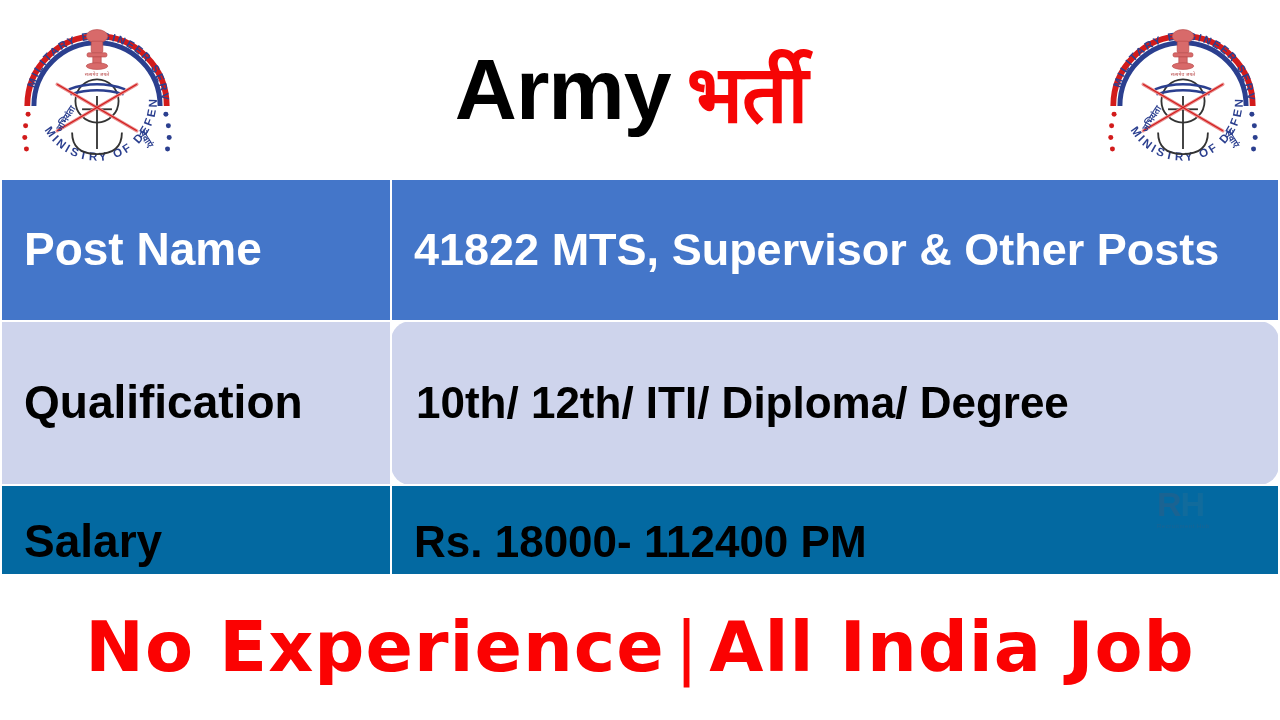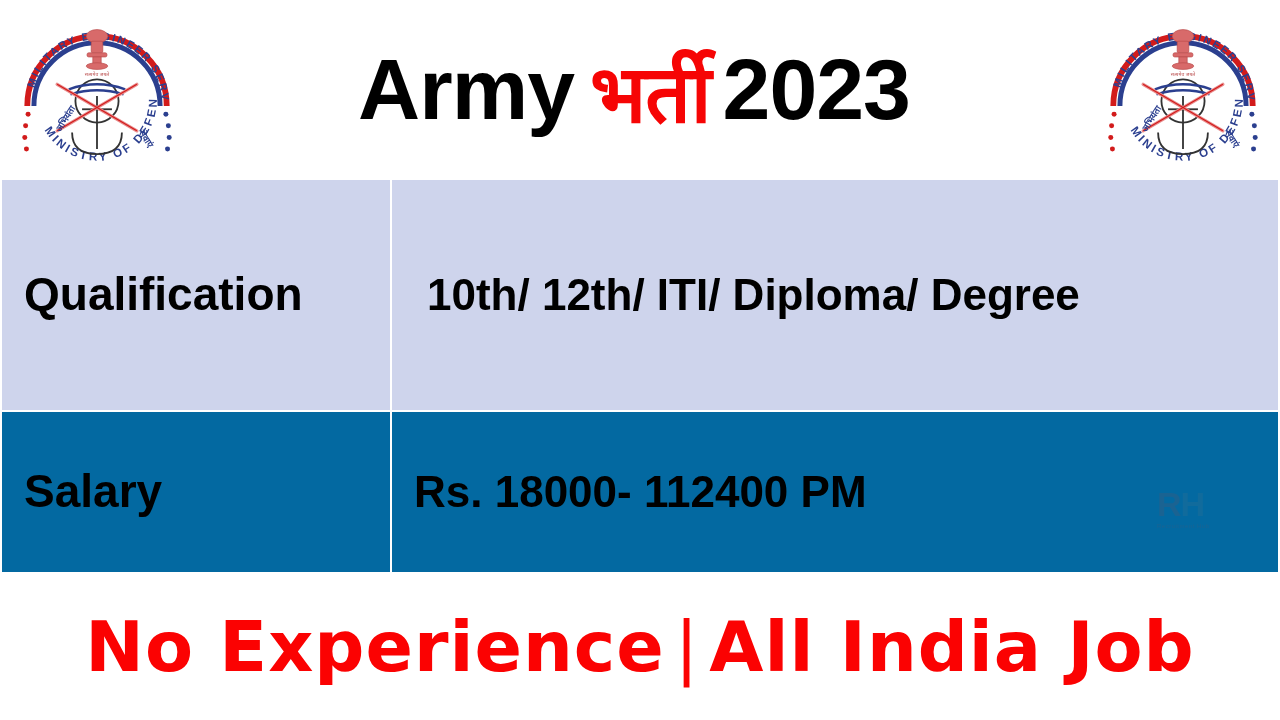--- a/index.html
+++ b/index.html
@@ -65,21 +65,21 @@
     line-height: 1.08;
   }
   .info-table td.label { width: 390px; }
 
   .row-0 td { background: #4476c9; color: #ffffff; height: 142px; }
   .row-0 td.label { font-size: 46px; }
   .row-0 td.value { font-size: 45px; }
 
   .row-1 td { background: #ced4ec; color: #000000; height: 164px; }
   .row-1 td.label { font-size: 46px; }
-  .row-1 td.value { font-size: 44px; white-space: nowrap; padding-left: 35px; }
+  .row-1 td.value { font-size: 44px; white-space: nowrap; padding-left: 24px; border-radius: 20px; }
 
   .row-2 td { background: #0369a1; color: #000000; height: 114px; }
   .row-2 td.label { font-size: 46px; }
   .row-2 td.value { font-size: 44px; position: relative; }
 
   
   .watermark {
     position: absolute;
     left: 1157px; top: 487px;
     width: 56px; height: 48px;
@@ -180,21 +180,20 @@
           <line x1="148" y1="92" x2="52" y2="148"></line>
         </g>
         <text x="56" y="150" font-family="DejaVu Sans, sans-serif" font-size="11" font-weight="bold" fill="#2b3f8f" transform="rotate(-58 56 150)">अभियंता</text>
         <text x="150" y="150" font-family="DejaVu Sans, sans-serif" font-size="11" font-weight="bold" fill="#2b3f8f" transform="rotate(58 150 150)">सेवाएं</text>
       </svg>
     </div>
 
     <div class="title">
       <span class="t-army">Army</span>
       <span class="t-hindi">भर्ती</span>
-      <span class="t-year">2023</span>
     </div>
 
     <div class="logo right">
       <svg viewBox="0 0 200 200" xmlns="http://www.w3.org/2000/svg">
         <defs>
           <path id="arcTopR" d="M 22,116 A 78,78 0 0 1 178,116"></path>
           <path id="arcBotR" d="M 28,112 A 72,72 0 0 0 172,112"></path>
         </defs>
         <path d="M 16,118 A 84,84 0 0 1 184,118" fill="none" stroke="#d21b1b" stroke-width="7"></path>
         <path d="M 24,118 A 76,76 0 0 1 176,118" fill="none" stroke="#2b3f8f" stroke-width="6"></path>
@@ -243,20 +242,24 @@
           <line x1="148" y1="92" x2="52" y2="148"></line>
         </g>
         <text x="56" y="150" font-family="DejaVu Sans, sans-serif" font-size="11" font-weight="bold" fill="#2b3f8f" transform="rotate(-58 56 150)">अभियंता</text>
         <text x="150" y="150" font-family="DejaVu Sans, sans-serif" font-size="11" font-weight="bold" fill="#2b3f8f" transform="rotate(58 150 150)">सेवाएं</text>
       </svg>
     </div>
   </div>
 
   <table class="info-table">
     <tbody>
+      <tr class="row-0">
+        <td class="label">Post Name</td>
+        <td class="value">41822 MTS, Supervisor &amp; Other Posts</td>
+      </tr>
       <tr class="row-1">
         <td class="label">Qualification</td>
         <td class="value">10th/ 12th/ ITI/ Diploma/ Degree</td>
       </tr>
       <tr class="row-2">
         <td class="label">Salary</td>
         <td class="value">Rs. 18000- 112400 PM</td>
       </tr>
     </tbody>
   </table>

